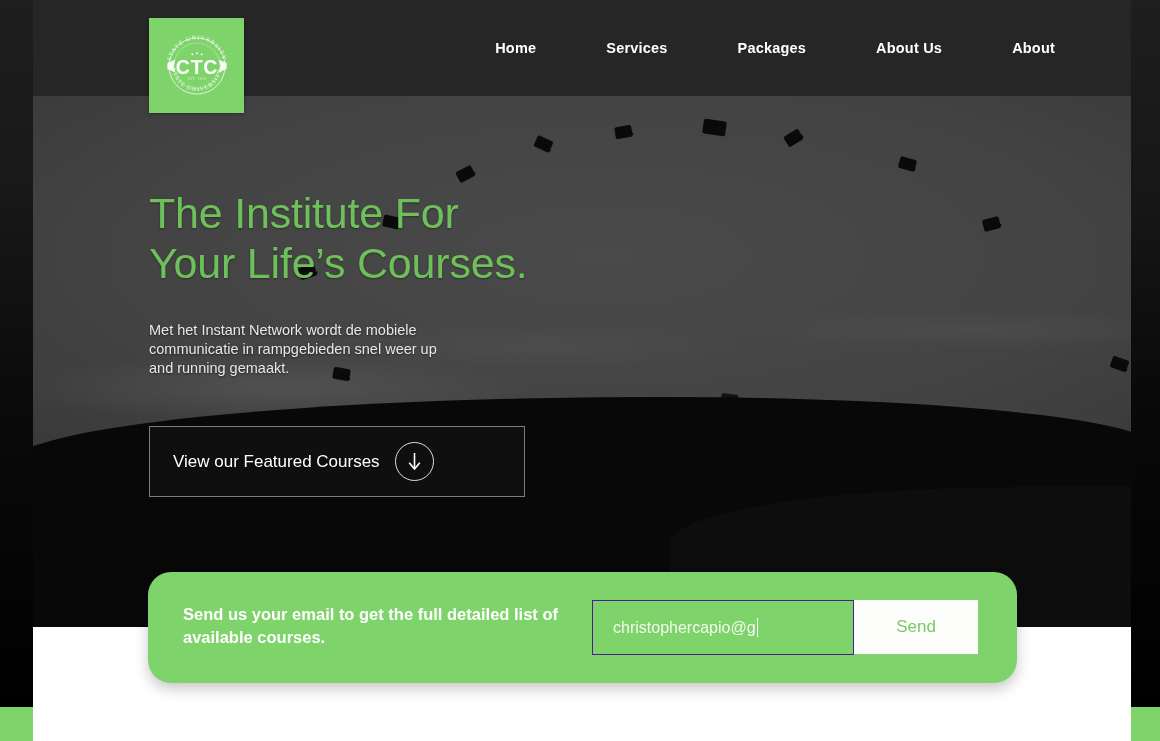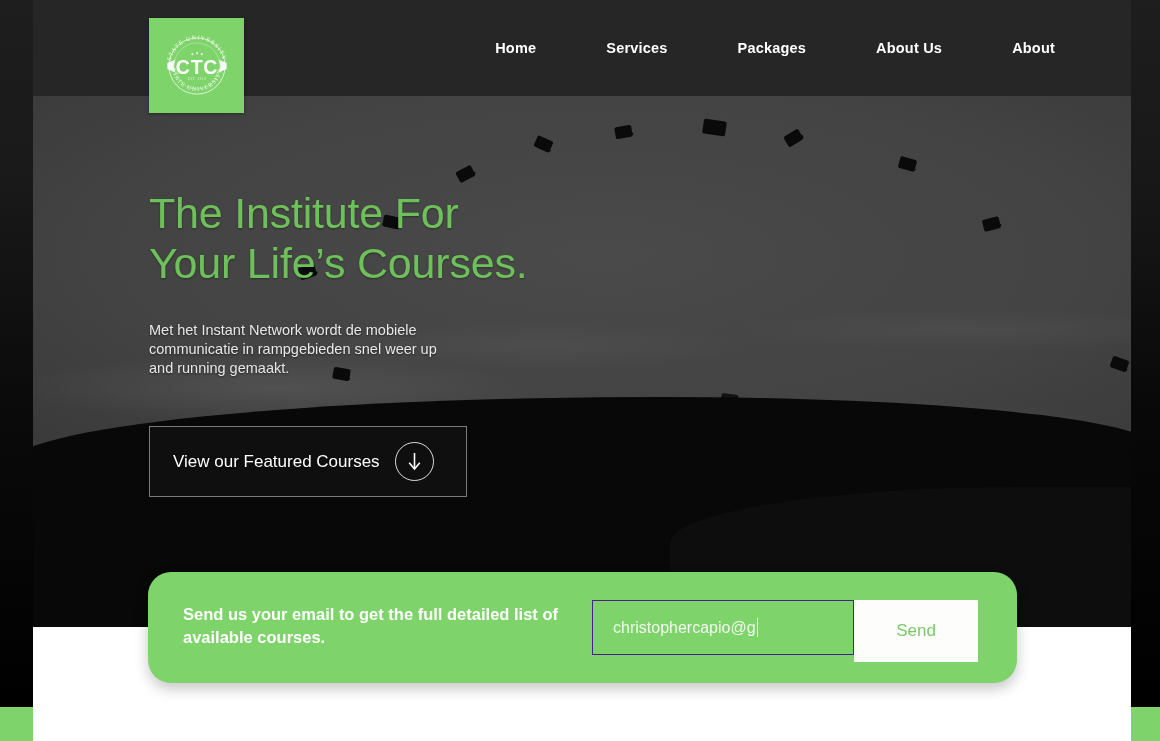--- a/index.html
+++ b/index.html
@@ -224,21 +224,21 @@
   .hero-sub {
     margin: 33px 0 0 0;
     color: #e8e8e8;
     font-size: 14.5px;
     line-height: 19px;
     width: 300px;
     text-shadow: 0 1px 2px rgba(0,0,0,0.5);
   }
   .cta-box {
     margin-top: 48px;
-    width: 318px;
+    width: 376px;
     height: 71px;
     border: 1px solid rgba(255,255,255,0.45);
     background: rgba(255,255,255,0.03);
     display: flex;
     align-items: center;
     cursor: pointer;
     box-sizing: border-box;
   }
   .cta-label {
     color: #ffffff;
@@ -305,21 +305,21 @@
     height: 19px;
     background: #ffffff;
     vertical-align: -4px;
     margin-left: 1px;
   }
   .send-button {
     position: absolute;
     left: 706px;
     top: 28px;
     width: 124px;
-    height: 62px;
+    height: 54px;
     background: #fdfdfb;
     display: flex;
     align-items: center;
     justify-content: center;
     color: #7ac968;
     font-size: 17px;
     cursor: pointer;
     box-sizing: border-box;
   }
 

